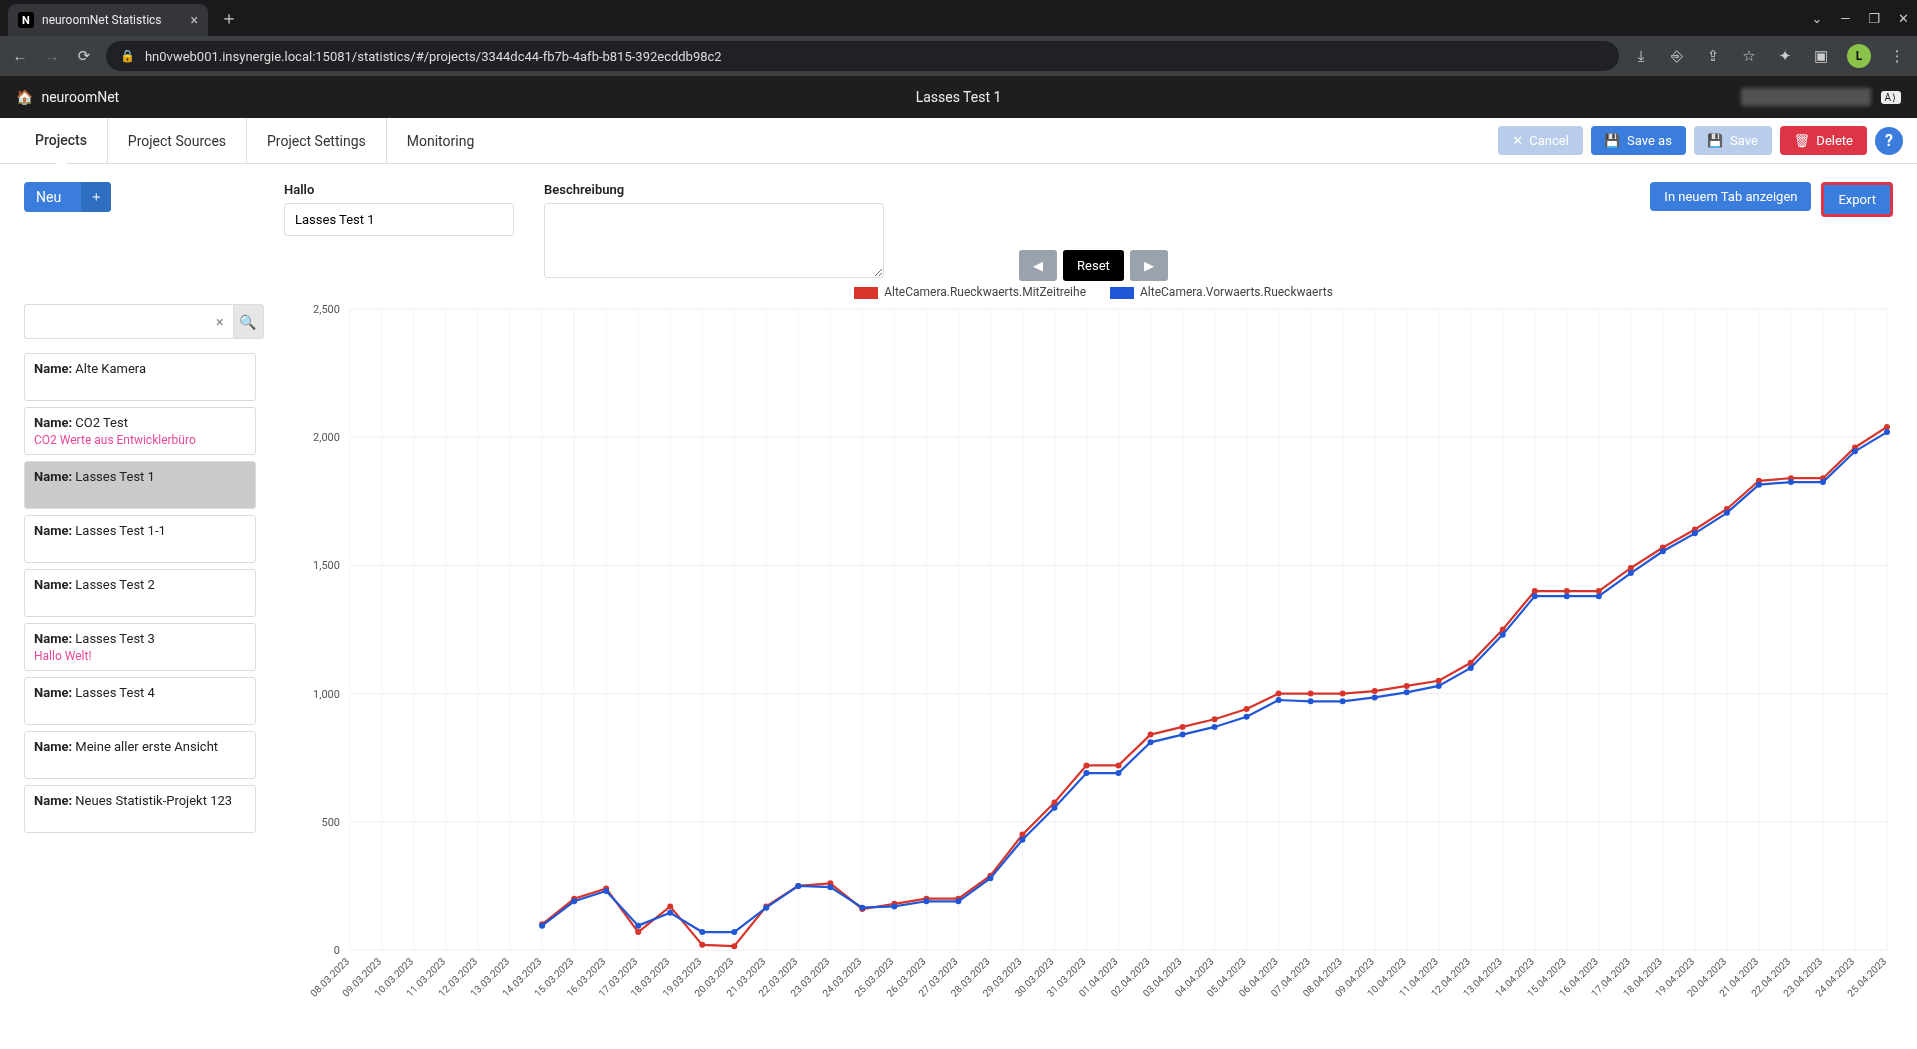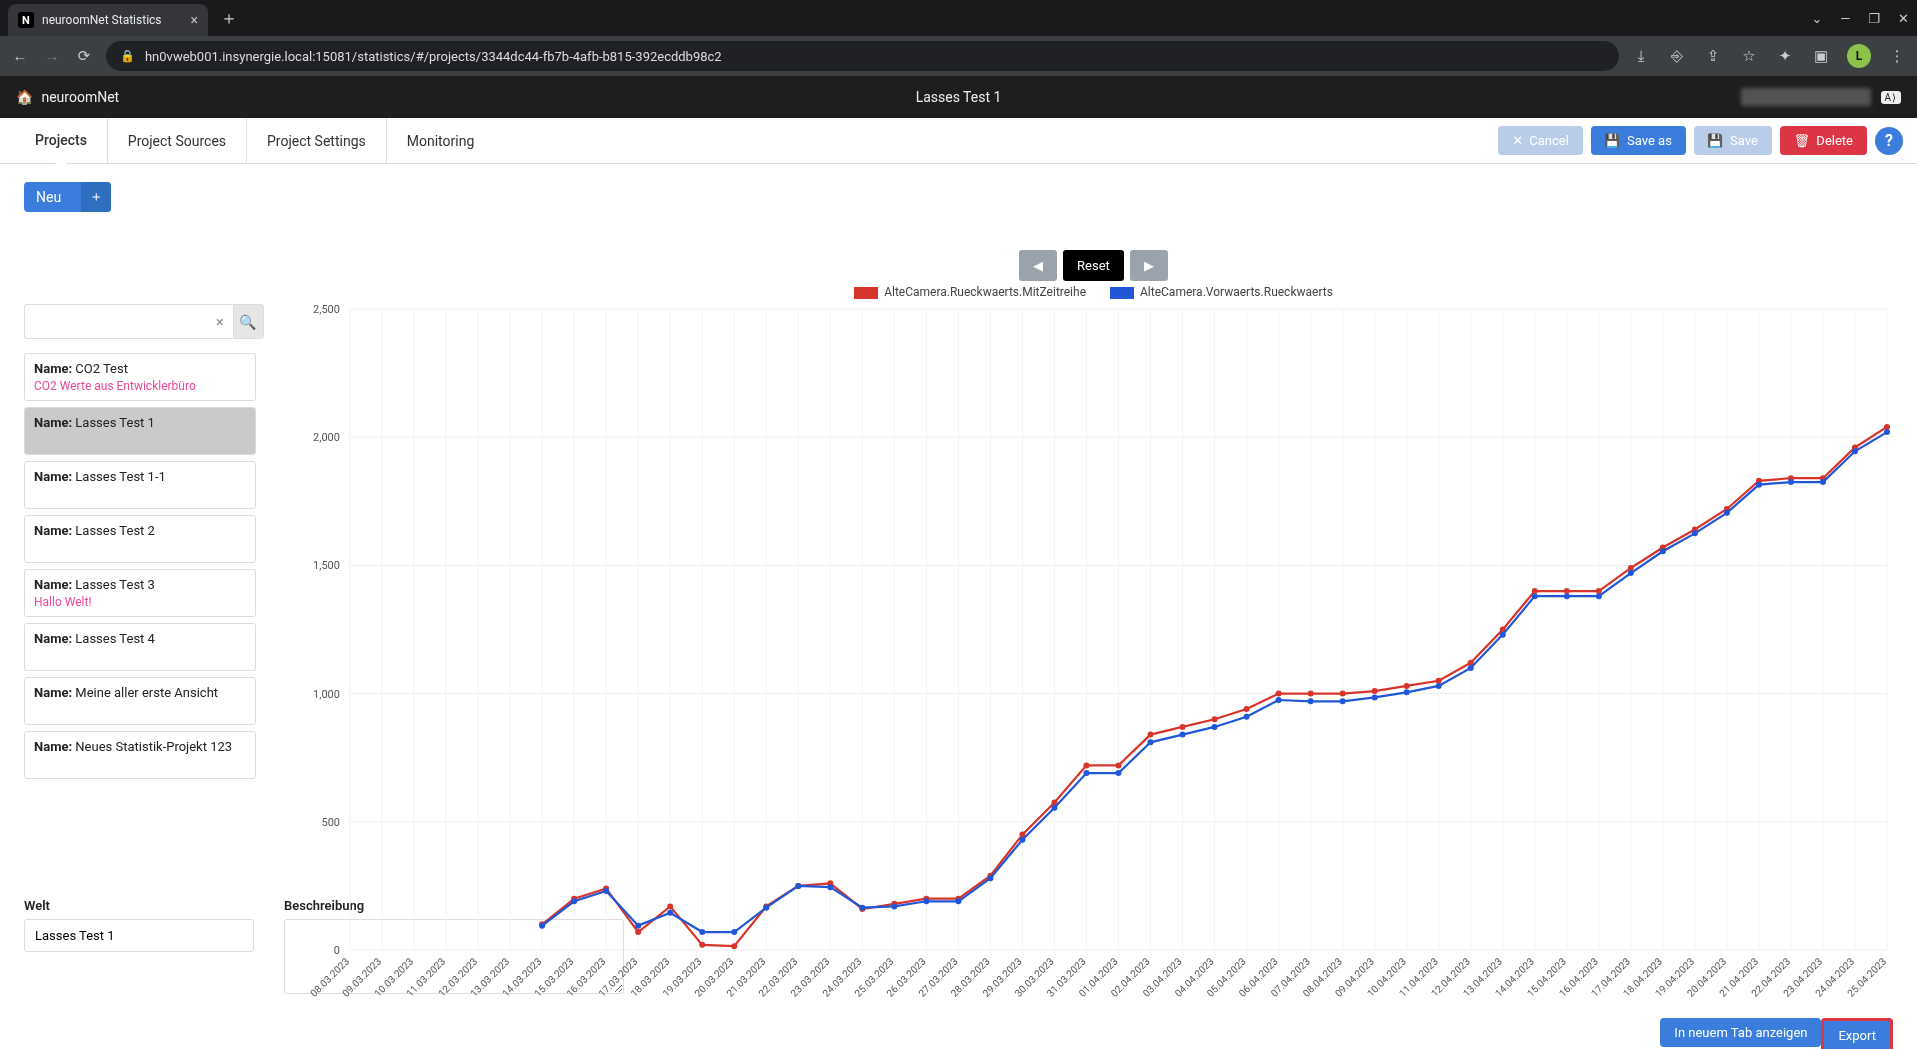--- a/index.html
+++ b/index.html
@@ -48,21 +48,21 @@
 .tool-tab.active{background:#fff;font-weight:500;border-bottom:2px solid transparent;position:relative}
 .tool-tab.active::after{content:"";position:absolute;bottom:-8px;left:50%;transform:translateX(-50%);width:0;height:0;border-left:7px solid transparent;border-right:7px solid transparent;border-top:7px solid #fff}
 .tool-actions{margin-left:auto;display:flex;gap:8px;align-items:center;padding-right:14px}
 .btn{padding:7px 14px;font-size:13px;border:none;border-radius:4px;color:#fff;display:flex;align-items:center;gap:6px;cursor:pointer}
 .btn-blue{background:var(--btn-blue)}
 .btn-red{background:var(--btn-red)}
 .btn-faded{background:#b9cdea;color:#fff}
 .help-circle{width:28px;height:28px;border-radius:50%;background:var(--btn-blue);color:#fff;display:flex;align-items:center;justify-content:center;font-weight:bold;font-size:16px}
 
 
-.content{padding:18px 24px 10px 24px;display:flex;gap:20px;align-items:flex-start;height:calc(100% - 36px - 40px - 42px - 46px);flex-direction:column;}
+.content{padding:18px 24px 10px 24px;display:flex;gap:20px;align-items:flex-start;height:calc(100% - 36px - 40px - 42px - 46px);}
 .left-col{width:240px;min-width:240px}
 .btn-neu{display:inline-flex;align-items:center;gap:8px;background:var(--btn-blue);color:#fff;font-size:14px;border-radius:4px;overflow:hidden}
 .btn-neu .label{padding:6px 12px}
 .btn-neu .plus{background:#2f6fc2;padding:6px 8px}
 .search-row{margin-top:92px;display:flex}
 .search-input{flex:1;border:1px solid var(--light-border);border-right:none;border-radius:3px 0 0 3px;height:35px;padding:0 8px;font-size:13px}
 .search-clear{background:#fff;border:1px solid var(--light-border);border-left:none;border-right:none;height:35px;width:28px;font-size:14px;color:#888;cursor:pointer}
 .search-btn{background:#e6e6e6;border:1px solid var(--light-border);border-radius:0 3px 3px 0;height:35px;width:34px;font-size:14px;color:#555;cursor:pointer}
 
 .proj-list{margin-top:14px;height:525px;overflow-y:auto;padding-right:8px}
@@ -72,21 +72,21 @@
 .proj-item.selected{background:#cacaca}
 .proj-item .row1{font-size:13px;color:#222}
 .proj-item .row1 b{font-weight:bold}
 .proj-item .row2{font-size:12px;color:#ec4899;margin-top:3px}
 
 .mid-col{flex:0 0 auto;display:flex;gap:30px}
 .field-block .lbl{font-size:13px;font-weight:600;color:#222;margin-bottom:6px}
 .field-name input{width:230px;height:33px;border:1px solid var(--light-border);border-radius:3px;padding:0 10px;font-size:13px}
 .field-desc textarea{width:340px;height:75px;border:1px solid var(--light-border);border-radius:3px;padding:6px 10px;font-size:13px;resize:both}
 
-.right-actions{margin-left:auto;display:flex;align-items:flex-start}
+.right-actions{margin-left:auto;display:flex;gap:10px;align-items:flex-start}
 .btn-export{border:3px solid #dc3545;}
 
 
 .chart-wrap{position:absolute;left:290px;right:20px;top:250px;bottom:8px}
 .chart-ctrls{display:flex;justify-content:center;gap:6px;margin-bottom:4px}
 .ctrl-btn{border:none;border-radius:3px;color:#fff;font-size:13px;padding:8px 14px;cursor:pointer}
 .ctrl-grey{background:#9aa2ab}
 .ctrl-black{background:#000000;color:#fff}
 .legend{text-align:center;font-size:12px;color:#444;display:flex;justify-content:center;gap:24px;margin-top:4px}
 .legend .swatch{display:inline-block;width:24px;height:12px;vertical-align:middle;margin-right:6px}
@@ -180,20 +180,24 @@
     </div>
 
     <div class="search-row">
       <input class="search-input" value="" style="">
       <button class="search-clear">×</button>
       <button class="search-btn">🔍</button>
     </div>
 
     <div class="proj-list" id="proj-list">
         <div class="proj-item">
+          <div class="row1"><b>Name:</b> Alte Kamera</div>
+          <div class="row2">&nbsp;</div>
+        </div>
+        <div class="proj-item">
           <div class="row1"><b>Name:</b> CO2 Test</div>
           <div class="row2">CO2 Werte aus Entwicklerbüro</div>
         </div>
         <div class="proj-item selected">
           <div class="row1"><b>Name:</b> Lasses Test 1</div>
           <div class="row2">&nbsp;</div>
         </div>
         <div class="proj-item">
           <div class="row1"><b>Name:</b> Lasses Test 1-1</div>
           <div class="row2">&nbsp;</div>
@@ -216,21 +220,21 @@
         </div>
         <div class="proj-item">
           <div class="row1"><b>Name:</b> Neues Statistik-Projekt 123</div>
           <div class="row2">&nbsp;</div>
         </div>
       </div>
   </div>
 
   <div class="mid-col">
     <div class="field-block field-name">
-      <div class="lbl">Welt</div>
+      <div class="lbl">Hallo</div>
       <input value="Lasses Test 1" style="">
     </div>
     <div class="field-block field-desc">
       <div class="lbl">Beschreibung</div>
       <textarea value="" style=""></textarea>
     </div>
   </div>
 
   <div class="right-actions">
     <button class="btn btn-blue">In neuem Tab anzeigen</button>

